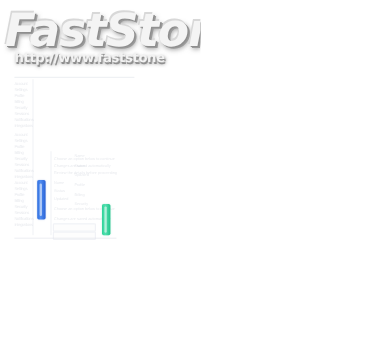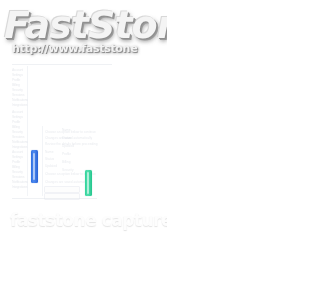--- a/index.html
+++ b/index.html
@@ -222,15 +222,14 @@
 
   <div class="pill" id="success-pill">
     <div class="gloss"></div>
   </div>
 
   <div id="watermark-top">
     <div id="watermark-brand">FastStone</div>
     <div id="watermark-url">http://www.faststone</div>
   </div>
 
-  <div id="watermark-bottom">faststone capture</div>
 
 </div>
 
 </body></html>

